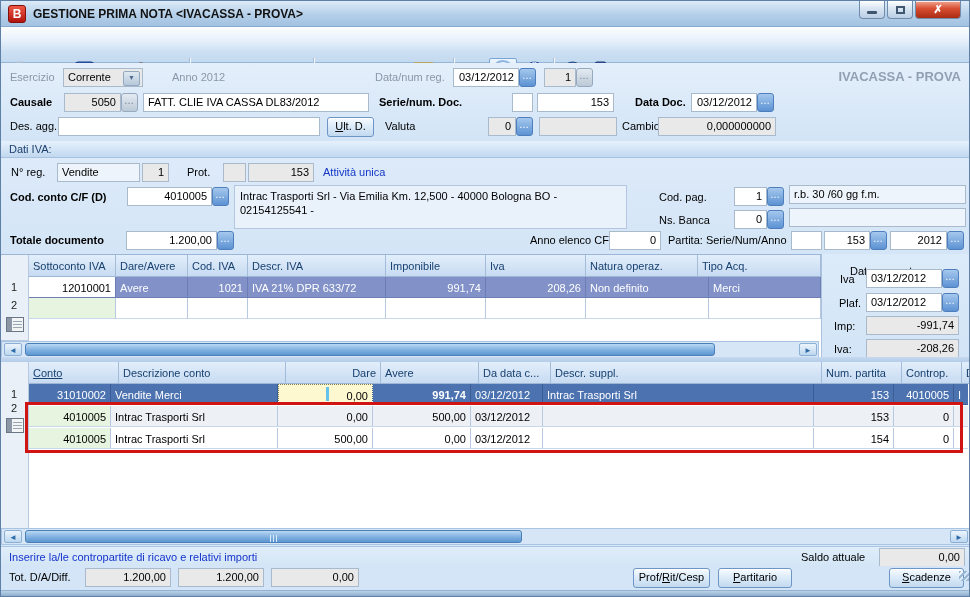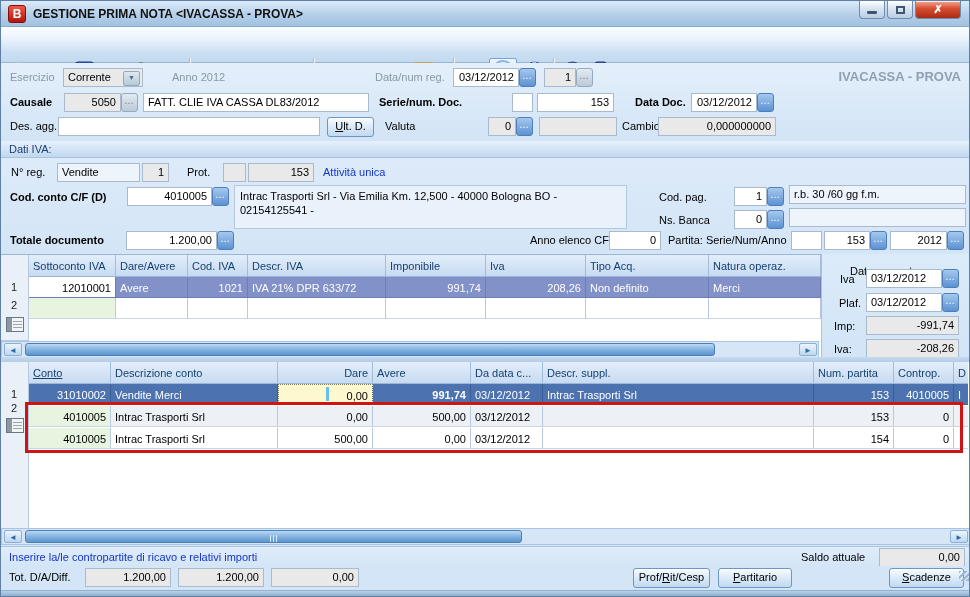--- a/index.html
+++ b/index.html
@@ -285,22 +285,22 @@
         <b style="top:9px;"></b>
       </span>
 
     <div class="grow gh ghead abs" style="left:28px;top:0;">
       <div class="gcell" style="width:87px;">Sottoconto IVA</div>
       <div class="gcell" style="width:72px;">Dare/Avere</div>
       <div class="gcell" style="width:60px;">Cod. IVA</div>
       <div class="gcell" style="width:138px;">Descr. IVA</div>
       <div class="gcell" style="width:100px;">Imponibile</div>
       <div class="gcell" style="width:100px;">Iva</div>
+      <div class="gcell" style="width:112px;">Natura operaz.</div>
       <div class="gcell" style="width:123px;">Tipo Acq.</div>
-      <div class="gcell" style="width:112px;">Natura operaz.</div>
     </div>
 
     <div class="grow ivasel abs" style="left:28px;top:22px;">
       <div class="gcell whitecell num" style="width:87px;">12010001</div>
       <div class="gcell" style="width:72px;">Avere</div>
       <div class="gcell num" style="width:60px;">1021</div>
       <div class="gcell" style="width:138px;">IVA 21% DPR 633/72</div>
       <div class="gcell num" style="width:100px;">991,74</div>
       <div class="gcell num" style="width:100px;">208,26</div>
       <div class="gcell" style="width:123px;">Non definito</div>
@@ -346,21 +346,21 @@
     <span class="rownum" style="top:26px;">1</span>
     <span class="rownum" style="top:40px;">2</span>
     <span class="sheeticon" style="top:56px;">
         <i></i>
         <b style="top:3px;"></b>
         <b style="top:6px;"></b>
         <b style="top:9px;"></b>
       </span>
 
     <div class="grow gh ghead abs" style="left:28px;top:0;">
-      <div class="gcell" style="width:82px;text-decoration:underline;">Conto</div>
+      <div class="gcell" style="width:90px;text-decoration:underline;">Conto</div>
       <div class="gcell" style="width:167px;">Descrizione conto</div>
       <div class="gcell" style="width:95px;text-align:right;">Dare</div>
       <div class="gcell" style="width:98px;">Avere</div>
       <div class="gcell" style="width:72px;">Da data c...</div>
       <div class="gcell" style="width:271px;">Descr. suppl.</div>
       <div class="gcell" style="width:80px;">Num. partita</div>
       <div class="gcell" style="width:60px;">Controp.</div>
       <div class="gcell" style="width:14px;border-right:none;">D</div>
     </div>
 

